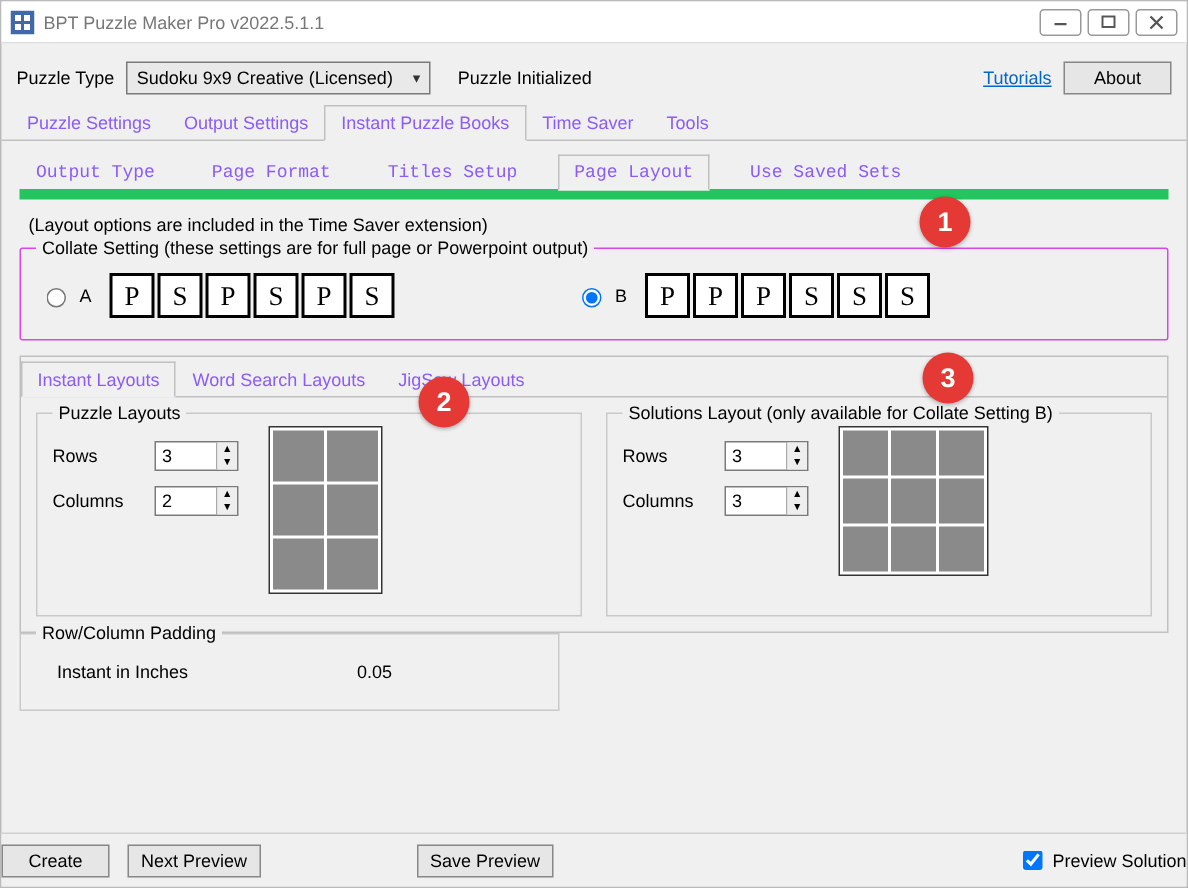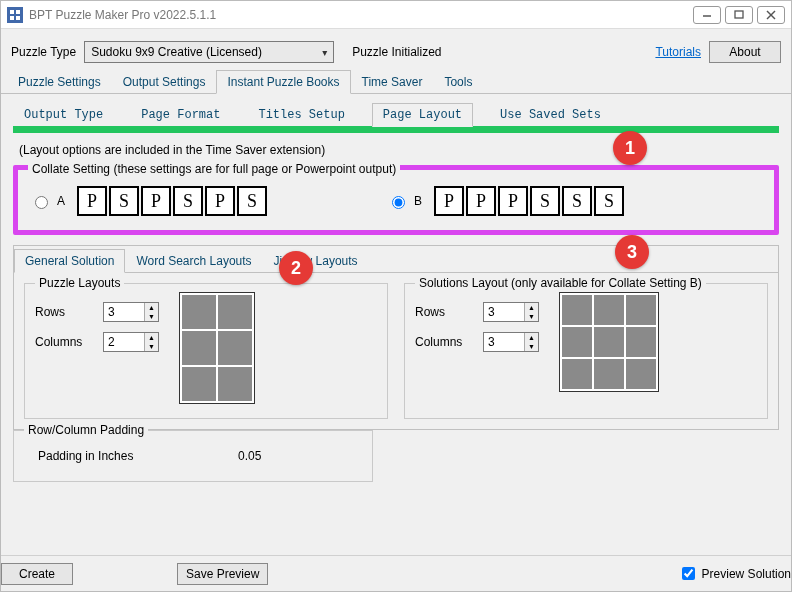--- a/index.html
+++ b/index.html
@@ -45,21 +45,21 @@
     color: #555;
   }
   .toprow {
     display: flex;
     align-items: center;
     padding: 12px 10px 4px 10px;
     gap: 8px;
   }
   .toprow label { font-size: 12px; }
   .combo {
-    width: 250px;
+    width: 203px;
     height: 22px;
     border: 1px solid #7a7a7a;
     background: #e9e9e9;
     display: flex;
     align-items: center;
     justify-content: space-between;
     padding: 0 6px;
   }
   .combo .arrow { font-size: 10px; color: #333; }
   .linklike { color: #0066cc; text-decoration: underline; cursor: pointer; }
@@ -77,42 +77,42 @@
     display: flex;
     border-bottom: 1px solid #c0c0c0;
     padding: 0 6px;
     gap: 0;
     margin-top: 2px;
   }
   .tab {
     padding: 4px 10px;
     border: 1px solid transparent;
     border-bottom: none;
-    color: #0c4a6e;
+    color: #8b5cf6;
     position: relative;
     top: 1px;
     background: transparent;
   }
   .tab.active {
     background: #f0f0f0;
     border-color: #c0c0c0;
     border-bottom: 1px solid #f0f0f0;
   }
   .content {
     padding: 8px 12px 12px 12px;
   }
   .subtabstrip {
     display: flex;
     border-bottom: 7px solid #22c55e;
     gap: 16px;
     font-family: Liberation Mono, monospace;
   }
   .note { margin: 10px 0 8px 6px; }
   .groupbox {
-    border: 5px solid #d946ef;
+    border: 1px solid #d946ef;
     border-radius: 2px;
     padding: 10px 20px 14px 12px;
     margin: 6px 0 10px 0;
     position: relative;
   }
   .groupbox .legend {
     position: absolute;
     top: -8px;
     left: 10px;
     background: #f0f0f0;
@@ -309,21 +309,21 @@
               <div class="seqbox">S</div>
               <div class="seqbox">S</div>
               <div class="seqbox">S</div>
             </div>
         </div>
       </div>
     </div>
 
     <div class="layout-tabs-host">
       <div class="tabstrip" id="layouttabs" style="padding:0;">
-          <div class="tab active">General Solution</div>
+          <div class="tab active">Instant Layouts</div>
           <div class="tab">Word Search Layouts</div>
           <div class="tab">JigSaw Layouts</div>
         </div>
       <div class="layout-body">
 
         <div class="panel">
           <span class="legend">Puzzle Layouts</span>
           <div style="display:flex; gap:20px; align-items:flex-start;">
             <div>
               <div class="formrow">
@@ -396,29 +396,30 @@
               </div>
           </div>
         </div>
 
       </div>
     </div>
 
     <div class="padbox">
       <span class="legend">Row/Column Padding</span>
       <div style="display:flex; align-items:center; padding:8px 10px;">
-        <span style="width:200px;">Padding in Inches</span>
+        <span style="width:200px;">Instant in Inches</span>
         <span>0.05</span>
       </div>
     </div>
 
   </div>
 
   <div class="bottombar">
     <div class="btn">Create</div>
+    <div class="btn">Next Preview</div>
     <div style="width:80px;"></div>
     <div class="btn">Save Preview</div>
     <div class="spacer"></div>
     <label class="chk">
       <input type="checkbox" id="prevsol" checked="" style="">
       <span>Preview Solution</span>
     </label>
   </div>
 
   <div class="redcircle" style="top:130px; left:612px;">1</div>

